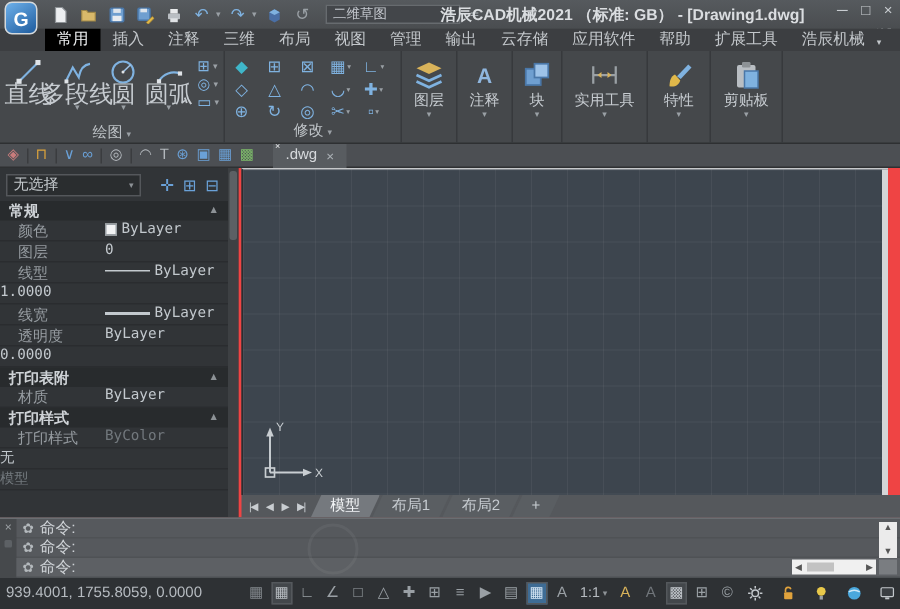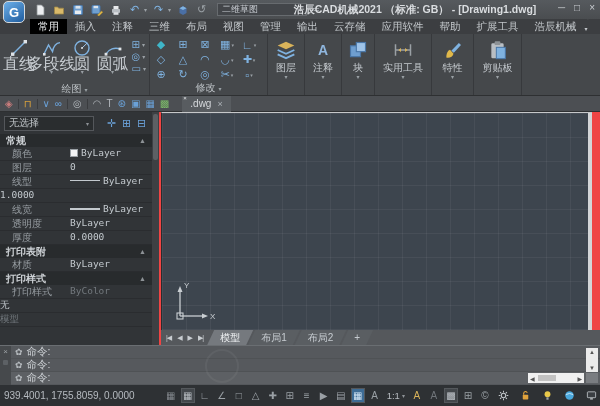--- a/index.html
+++ b/index.html
@@ -457,21 +457,20 @@
                 <span>ByLayer</span>
               </span>
             </div>
             <div class="prow">
               <span class="plabel">透明度</span>
               <span class="pval">
                 <span>ByLayer</span>
               </span>
             </div>
             <div class="prow">
-              <span class="plabel">厚度</span>
               <span class="pval">
                 <span>0.0000</span>
               </span>
             </div>
             <div class="psec">
               <span>打印表附</span>
               <span class="sec-caret">▲</span>
             </div>
             <div class="prow">
               <span class="plabel">材质</span>

